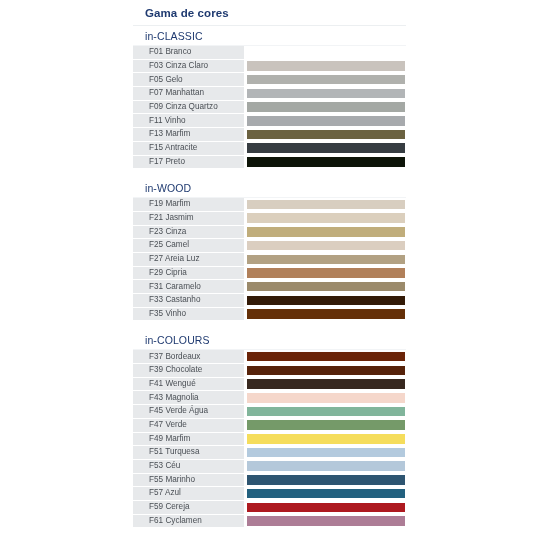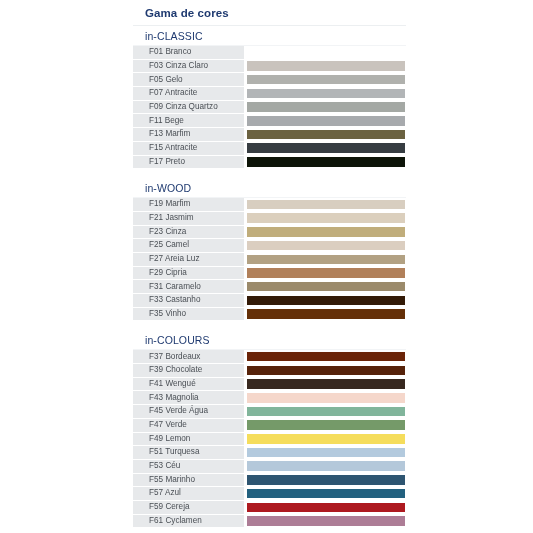--- a/index.html
+++ b/index.html
@@ -156,39 +156,39 @@
           <div class="row-label">
             <span class="row-label-text">F05 Gelo</span>
           </div>
           <div class="row-swatch-cell">
             <span class="swatch" style="background-color: rgb(176, 177, 173);"></span>
           </div>
         </div>
 
         <div class="row">
           <div class="row-label">
-            <span class="row-label-text">F07 Antracite</span>
+            <span class="row-label-text">F07 Manhattan</span>
           </div>
           <div class="row-swatch-cell">
             <span class="swatch" style="background-color: rgb(178, 181, 183);"></span>
           </div>
         </div>
 
         <div class="row">
           <div class="row-label">
             <span class="row-label-text">F09 Cinza Quartzo</span>
           </div>
           <div class="row-swatch-cell">
             <span class="swatch" style="background-color: rgb(164, 168, 164);"></span>
           </div>
         </div>
 
         <div class="row">
           <div class="row-label">
-            <span class="row-label-text">F11 Bege</span>
+            <span class="row-label-text">F11 Vinho</span>
           </div>
           <div class="row-swatch-cell">
             <span class="swatch" style="background-color: rgb(167, 170, 173);"></span>
           </div>
         </div>
 
         <div class="row">
           <div class="row-label">
             <span class="row-label-text">F13 Marfim</span>
           </div>
@@ -367,21 +367,21 @@
           <div class="row-label">
             <span class="row-label-text">F47 Verde</span>
           </div>
           <div class="row-swatch-cell">
             <span class="swatch" style="background-color: rgb(117, 154, 105);"></span>
           </div>
         </div>
 
         <div class="row">
           <div class="row-label">
-            <span class="row-label-text">F49 Lemon</span>
+            <span class="row-label-text">F49 Marfim</span>
           </div>
           <div class="row-swatch-cell">
             <span class="swatch" style="background-color: rgb(245, 221, 92);"></span>
           </div>
         </div>
 
         <div class="row">
           <div class="row-label">
             <span class="row-label-text">F51 Turquesa</span>
           </div>

